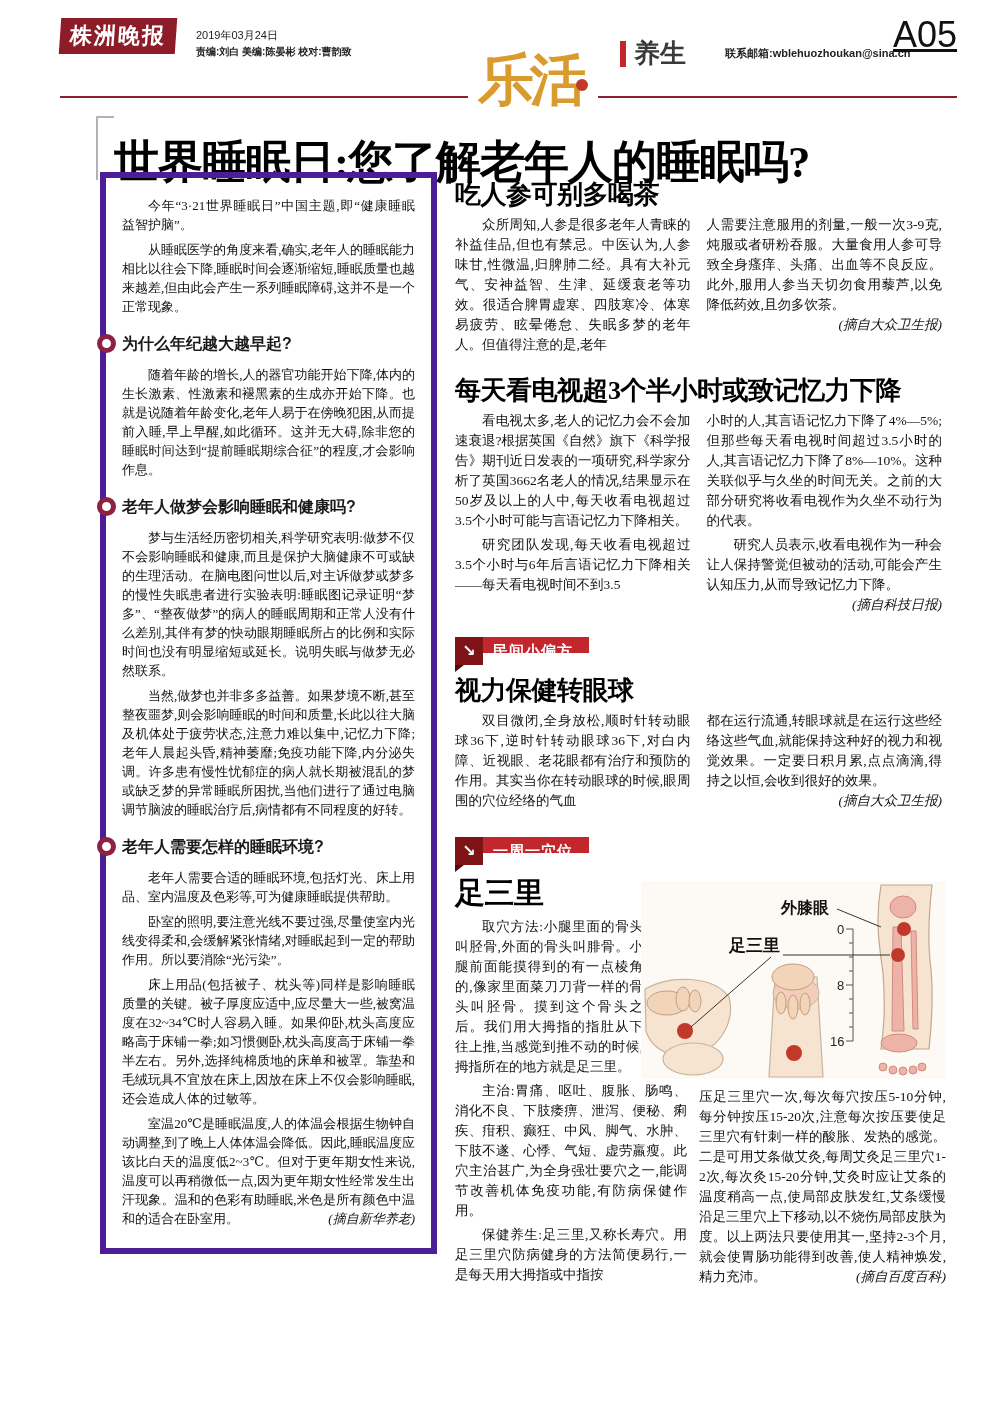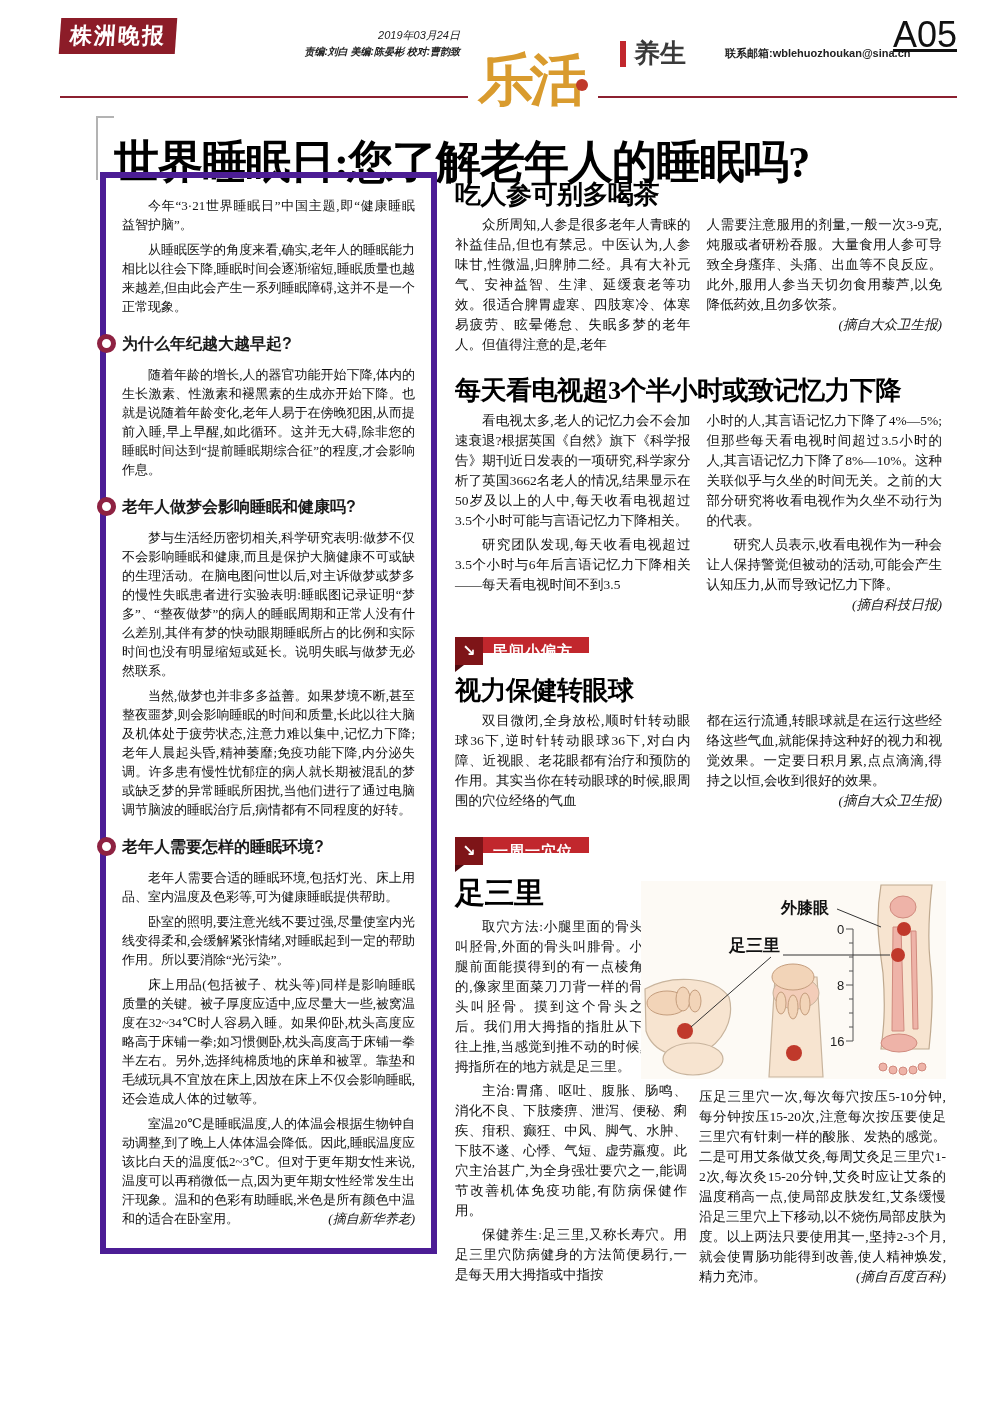--- a/index.html
+++ b/index.html
@@ -5,22 +5,22 @@
   html,body{margin:0;padding:0;background:#e8e8e8;}
   .page{position:relative;width:987px;height:1406px;background:#ffffff;margin:0 auto;
         font-family:"Liberation Serif","DejaVu Serif",serif;color:#111;overflow:hidden;}
 
   
   .header{position:absolute;left:60px;top:12px;right:30px;height:86px;}
   .masthead{position:absolute;left:0;top:6px;width:116px;height:36px;background:#8c1c28;
             color:#fff;display:flex;align-items:center;justify-content:center;
             font-weight:bold;font-size:22px;letter-spacing:2px;transform:skewX(-4deg);
             font-family:"DejaVu Serif",serif;}
-  .header-meta{position:absolute;left:150px;top:16px;width:250px;text-align:right;
-               font-family:"Liberation Sans",sans-serif;font-style:italic;}
+  .header-meta{position:absolute;left:136px;top:16px;width:250px;text-align:left;
+               font-family:"Liberation Sans",sans-serif;}
   .header-date{font-size:11px;color:#222;}
   .header-credits{font-size:10px;font-weight:bold;color:#222;margin-top:2px;}
   .lehuo{position:absolute;left:408px;top:-4px;background:#fff;padding:0 10px 4px 10px;z-index:3;margin-top:32px;}
   .lehuo-text{font-size:56px;line-height:78px;font-weight:bold;color:#d99b2e;
               font-family:"DejaVu Serif",serif;letter-spacing:-4px;}
   .lehuo-dot{display:inline-block;width:12px;height:12px;border-radius:50%;
              background:#c0392b;margin-left:-6px;vertical-align:8px;}
   .section-block{position:absolute;left:560px;top:24px;display:flex;align-items:center;z-index:3;}
   .section-bar{width:6px;height:26px;background:#c1272d;margin-right:8px;}
   .section-label{font-family:"Liberation Sans",sans-serif;font-weight:bold;font-size:26px;color:#3a3a3a;}

